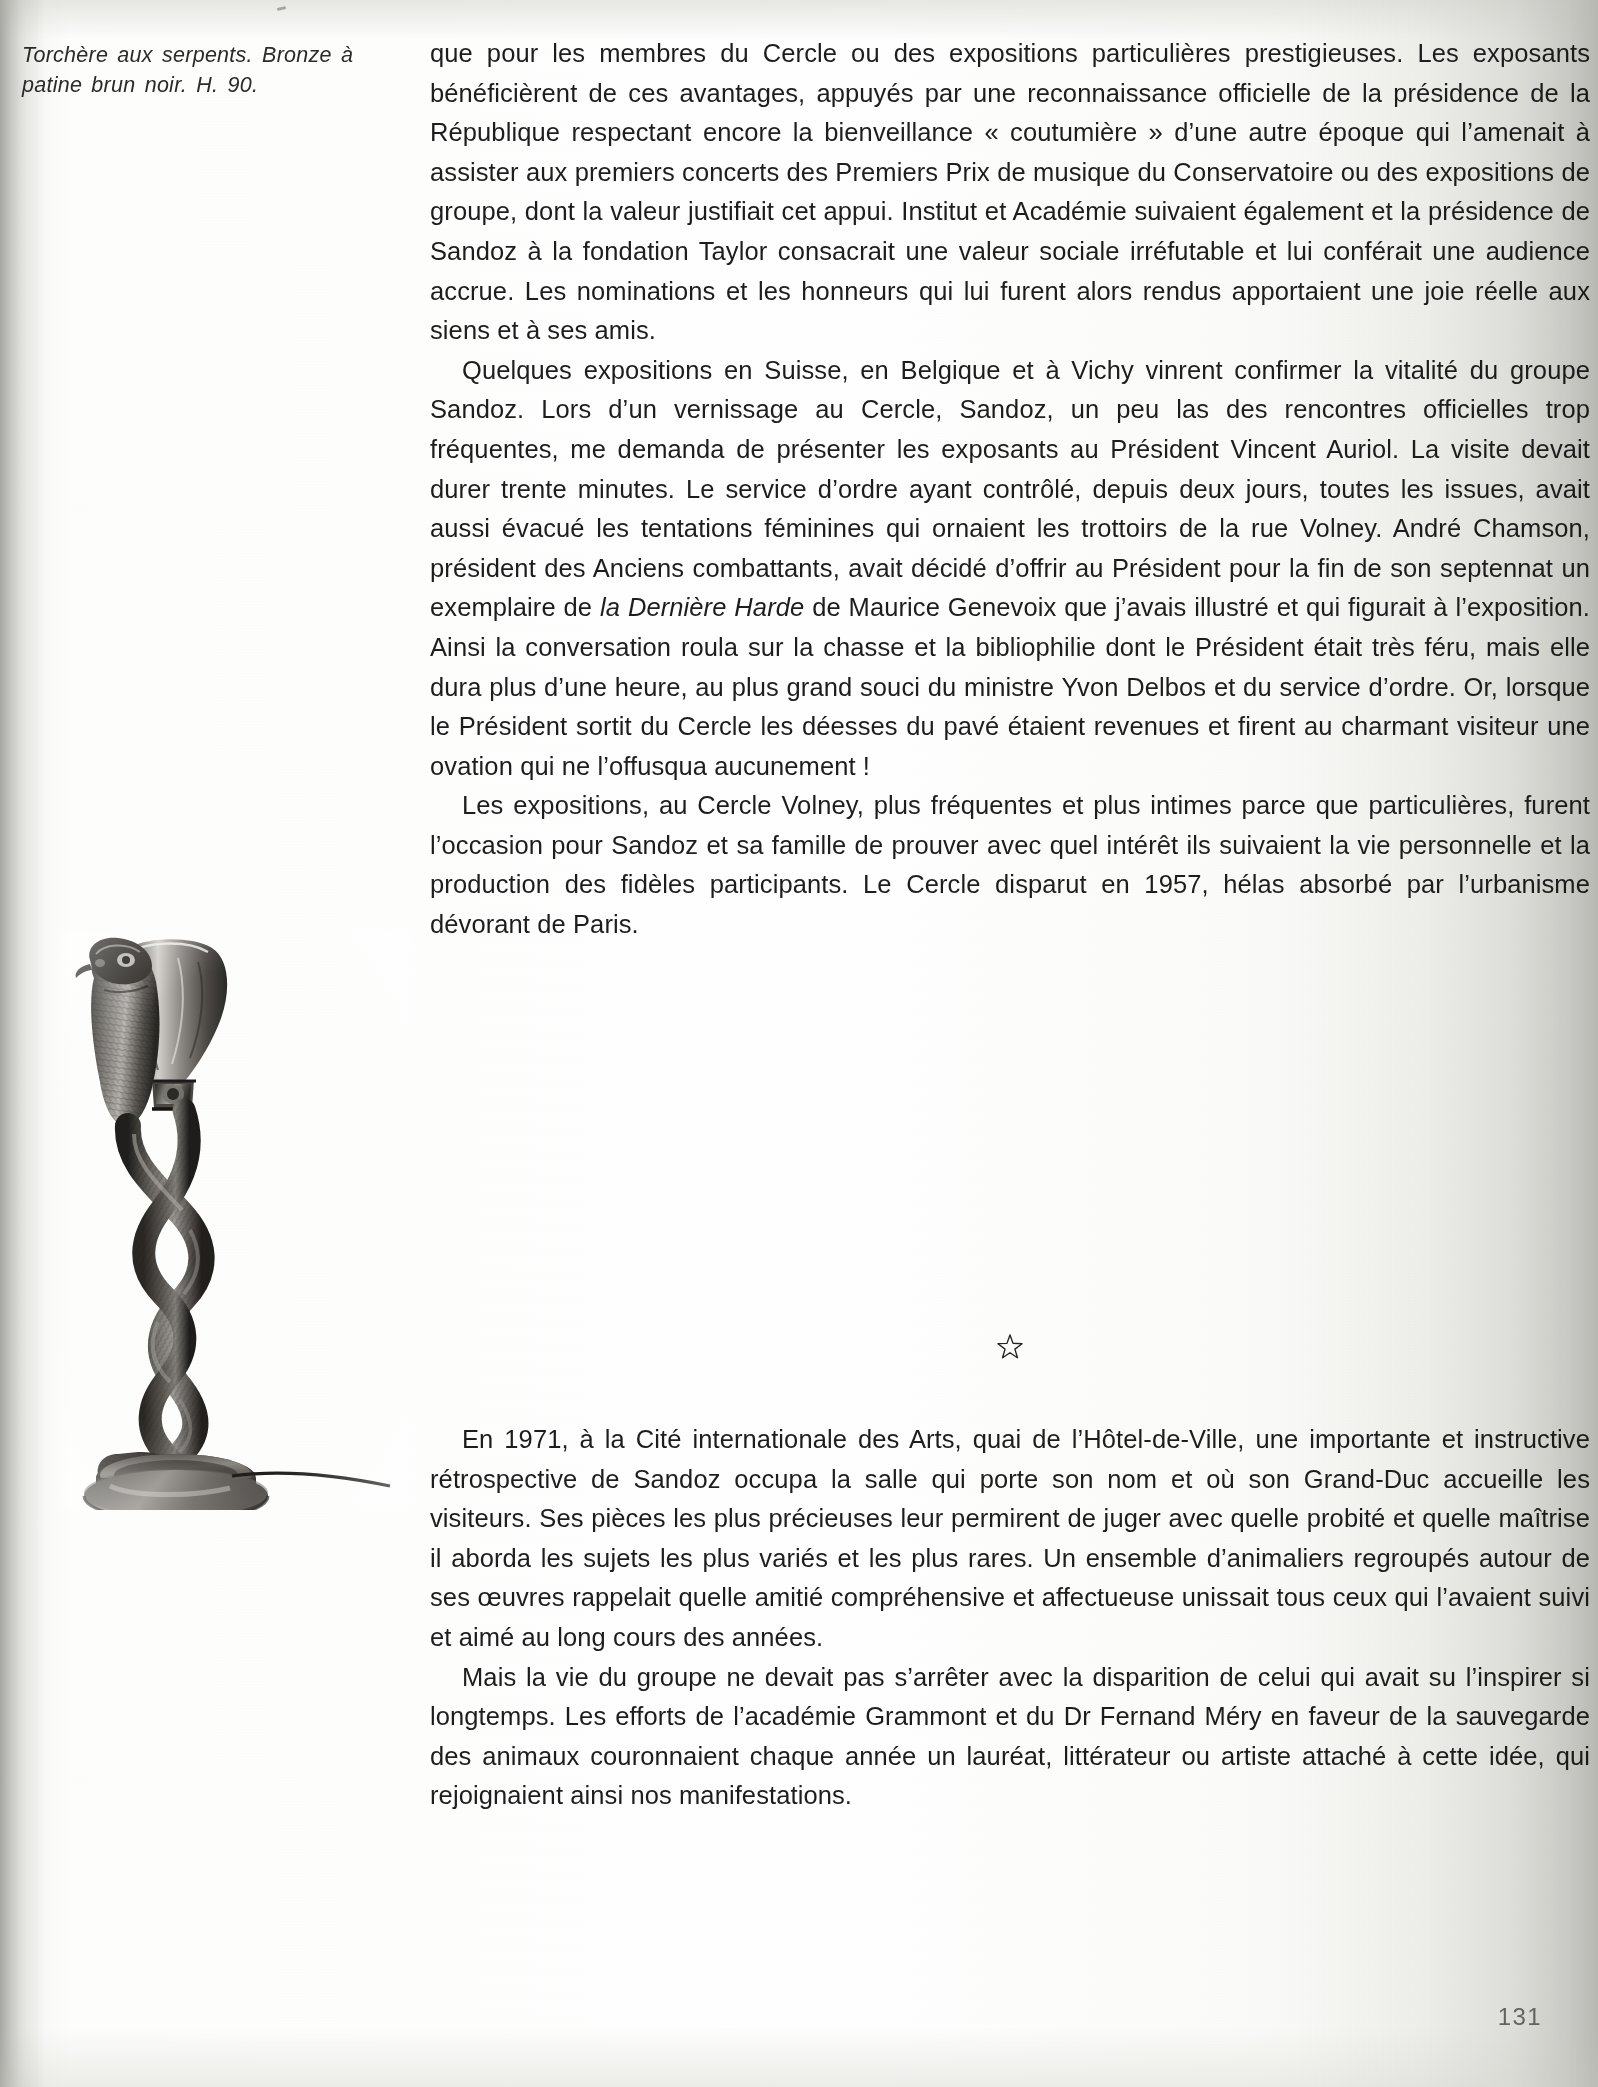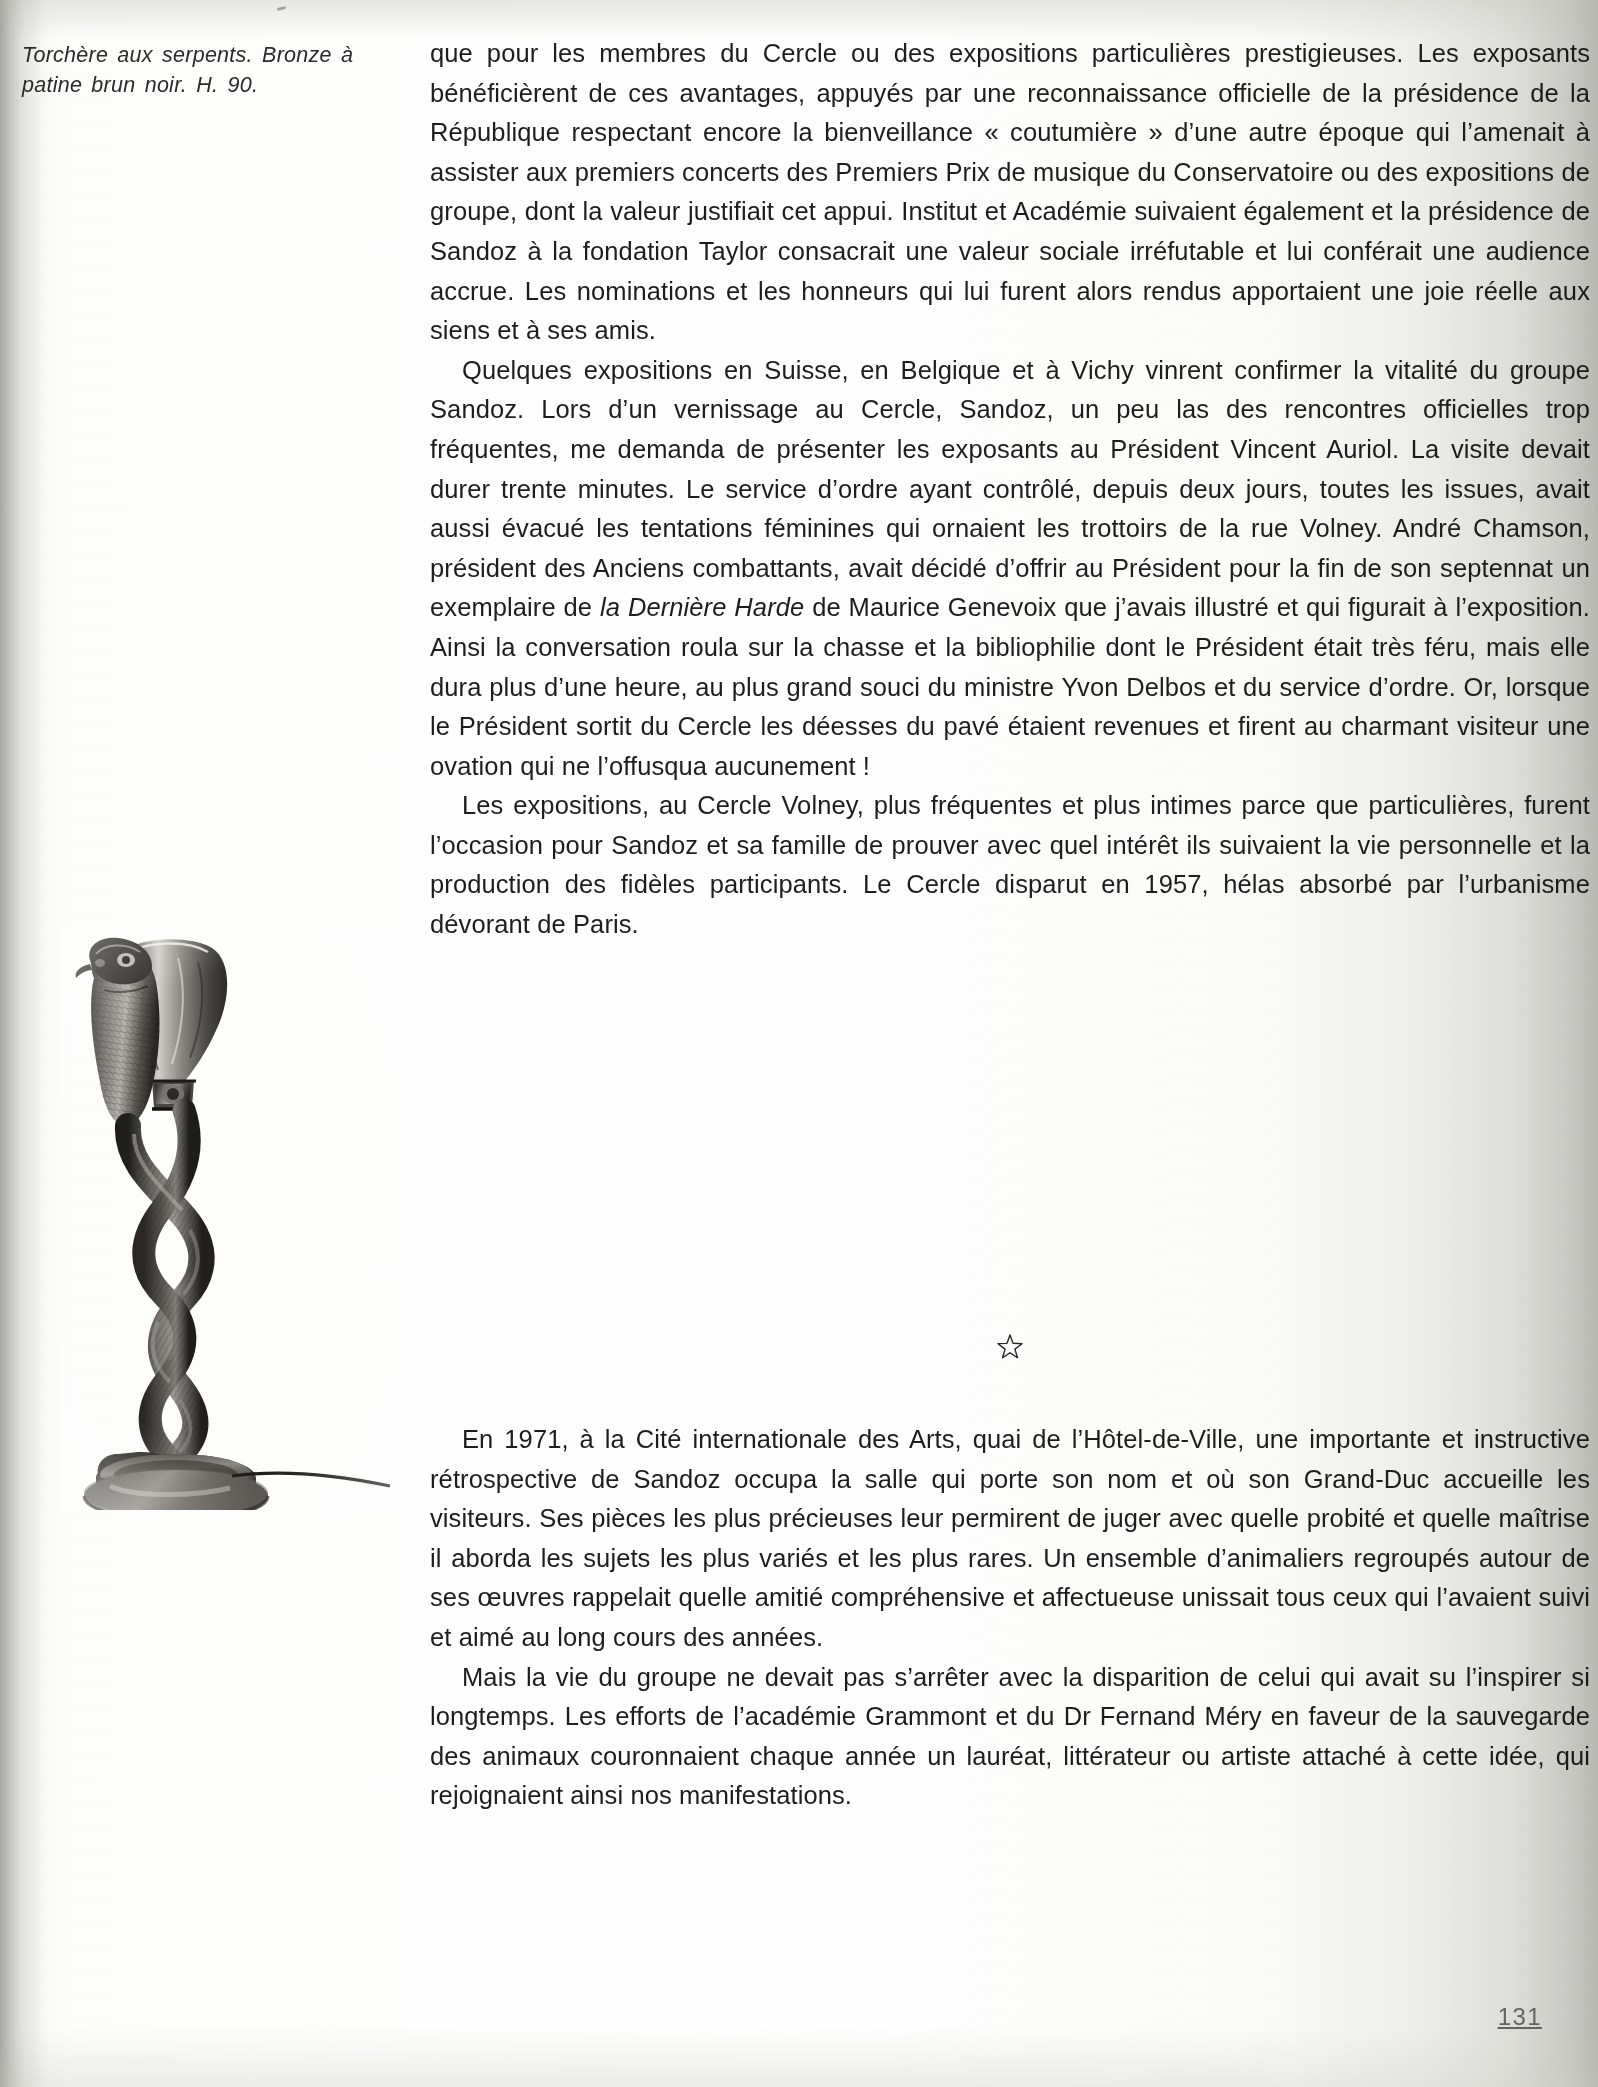--- a/index.html
+++ b/index.html
@@ -147,21 +147,20 @@
 
   
   .folio {
     position: absolute;
     right: 56px;
     bottom: 56px;
     font-size: 24px;
     letter-spacing: .06em;
     color: #4e4e4c;
     opacity: .85;
-    text-decoration: underline;
   }
 
   
   .photo {
     position: absolute;
     left: 60px;
     top: 930px;
     width: 350px;
     height: 580px;
   }

